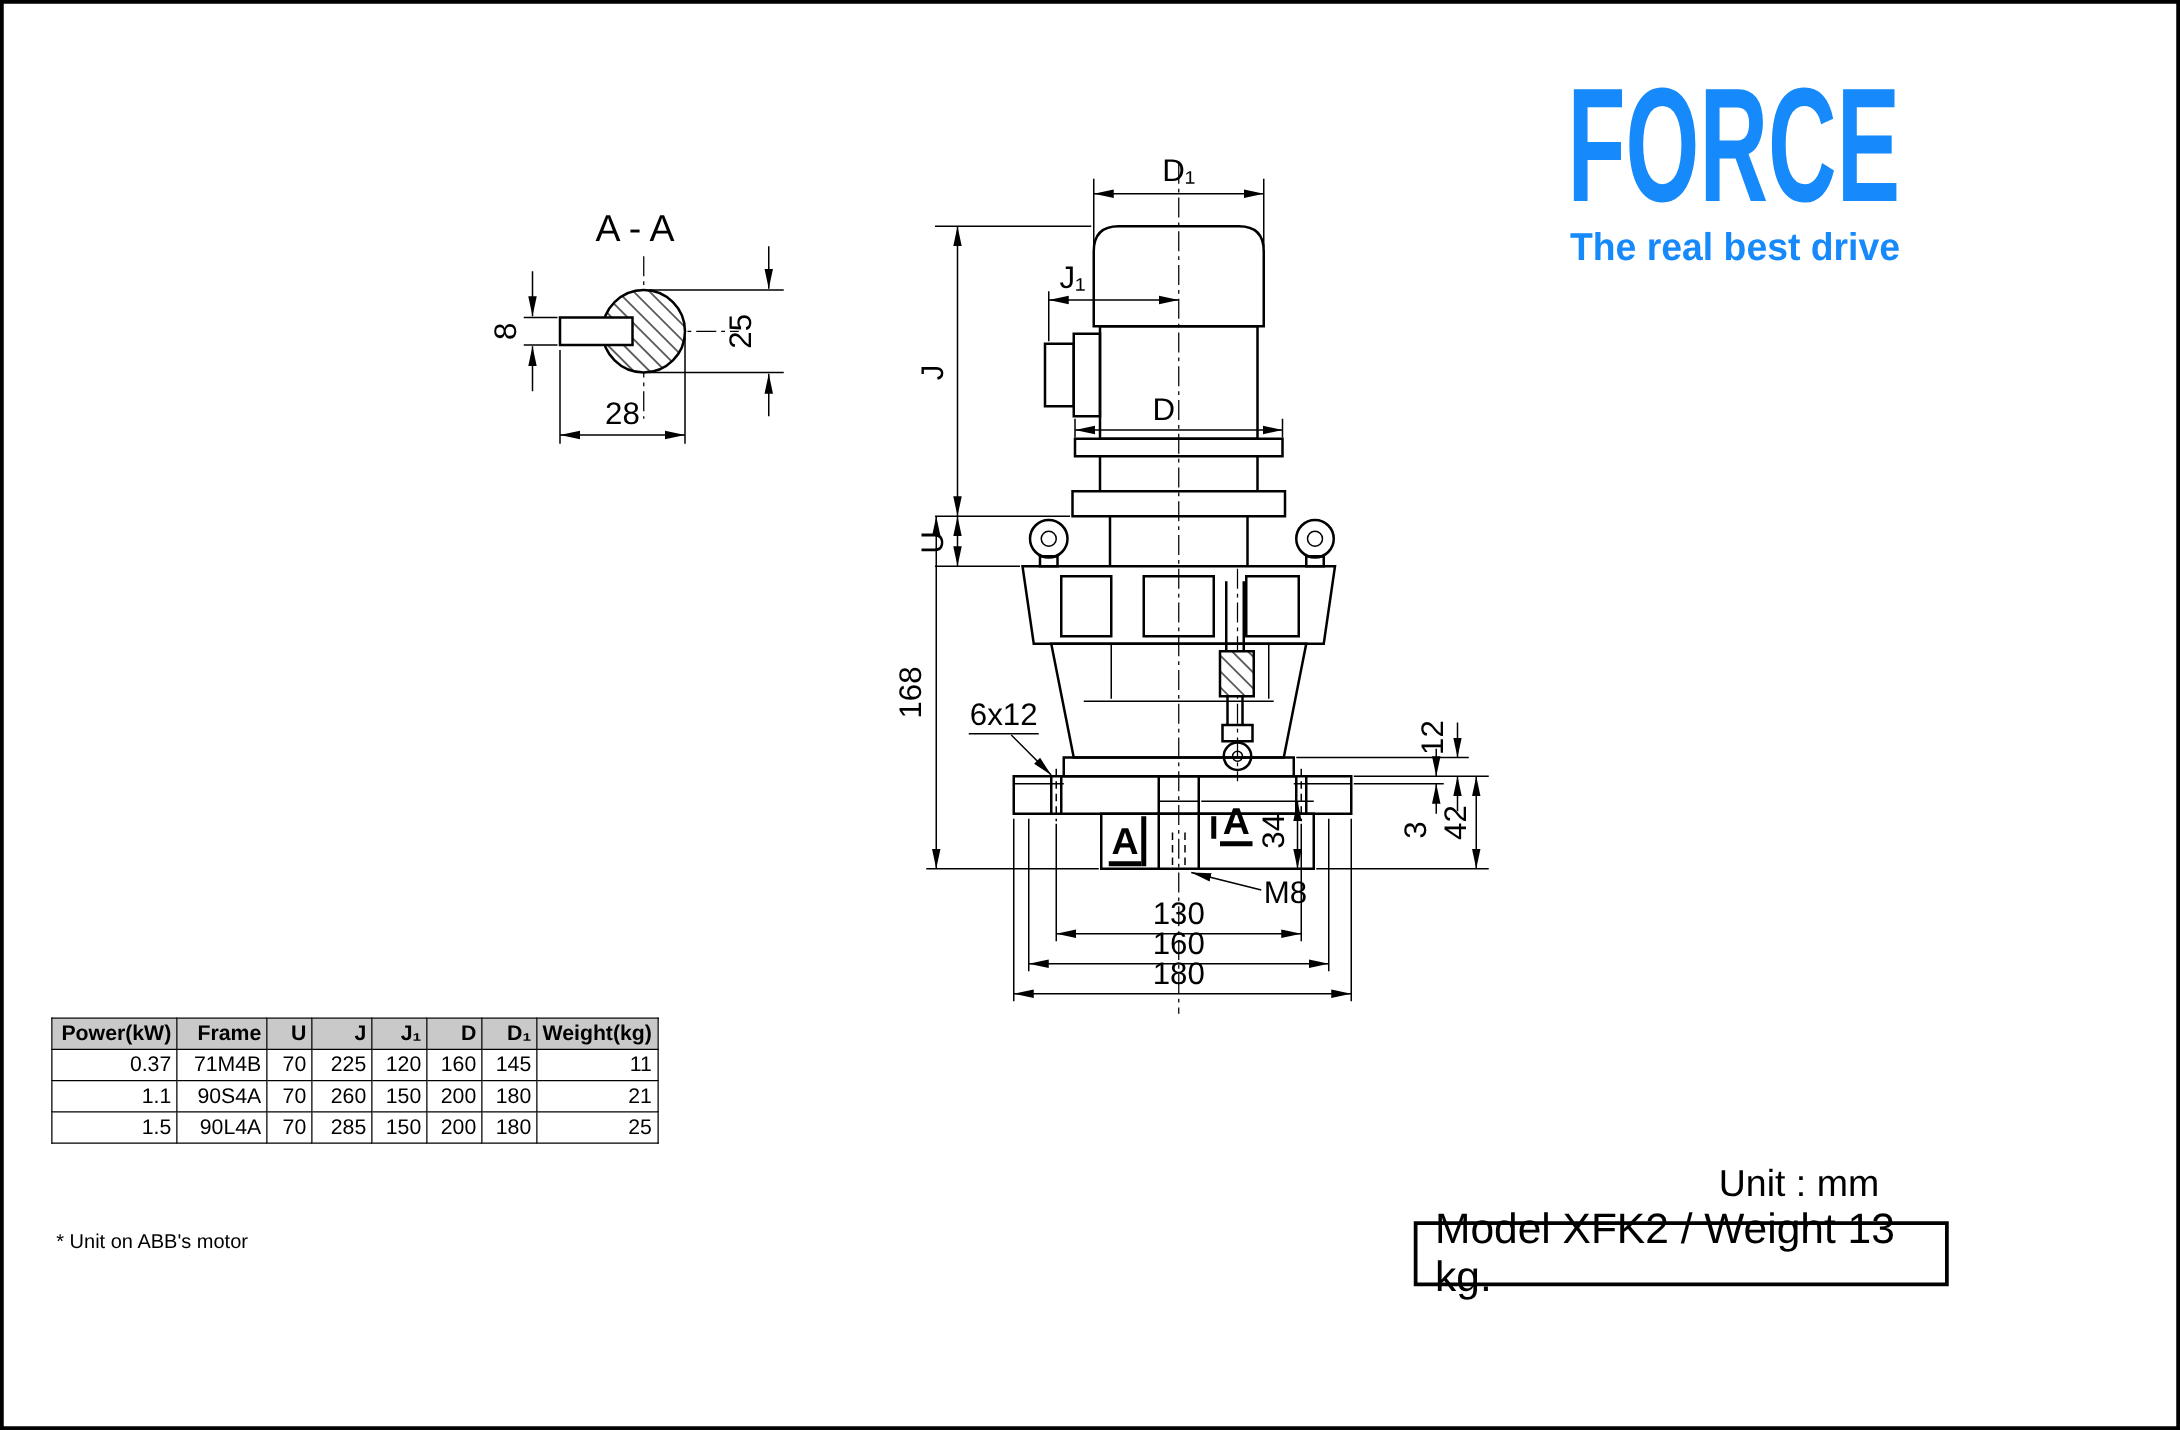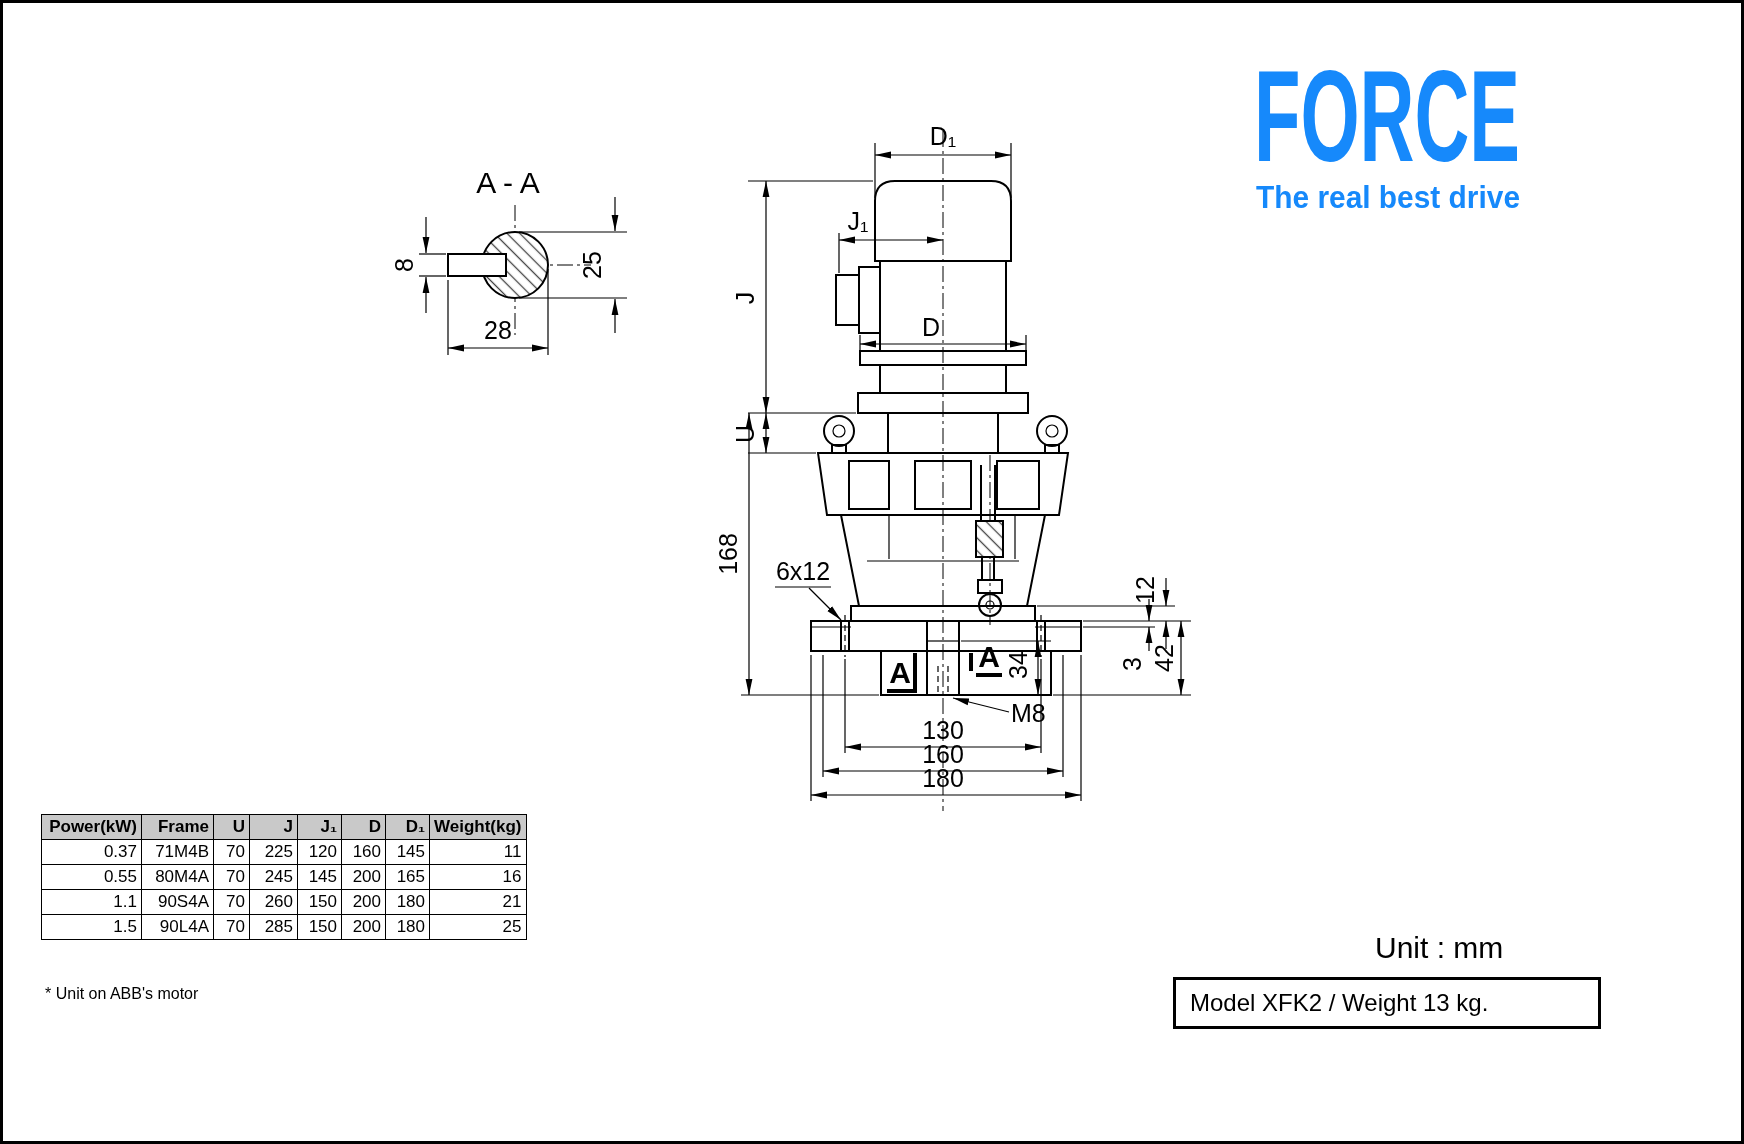--- a/index.html
+++ b/index.html
@@ -15,21 +15,21 @@
   .thick{stroke:#000;stroke-width:4;}
   .dim{font-size:25px;fill:#000;}
   .sec{font-size:30px;fill:#000;}
   .secb{font-size:30px;font-weight:bold;fill:#000;}
   .spec{position:absolute;left:38px;top:811px;border-collapse:collapse;font-size:17px;}
   .spec th,.spec td{border:1.5px solid #000;text-align:right;padding:1px 4px;height:22px;}
   .spec th{background:#c9c9c9;font-weight:bold;}
   .footnote{position:absolute;left:42px;top:982px;font-size:16px;}
   .unit{position:absolute;left:1372px;top:928px;font-size:30px;}
   .model-box{position:absolute;left:1128px;top:974px;width:408px;height:46px;border:3px solid #000;
-             display:flex;align-items:center;padding-left:14px;font-size:24px;margin-left:42px;}
+             display:flex;align-items:center;padding-left:14px;font-size:34px;}
 </style>
 </head>
 <body>
 
 <div class="page">
 
 <svg width="1744" height="1144" viewBox="0 0 1744 1144">
   <defs>
     <marker id="arr" markerWidth="17" markerHeight="10" refX="16" refY="5" orient="auto-start-reverse" markerUnits="userSpaceOnUse">
       <path d="M0,1.6 L16,5 L0,8.4 Z"></path>
@@ -279,30 +279,20 @@
       <td>0.37</td>
           <td>71M4B</td>
           <td>70</td>
           <td>225</td>
           <td>120</td>
           <td>160</td>
           <td>145</td>
           <td>11</td>
     </tr>
     <tr>
-      <td>0.55</td>
-          <td>80M4A</td>
-          <td>70</td>
-          <td>245</td>
-          <td>145</td>
-          <td>200</td>
-          <td>165</td>
-          <td>16</td>
-    </tr>
-    <tr>
       <td>1.1</td>
           <td>90S4A</td>
           <td>70</td>
           <td>260</td>
           <td>150</td>
           <td>200</td>
           <td>180</td>
           <td>21</td>
     </tr>
     <tr>

